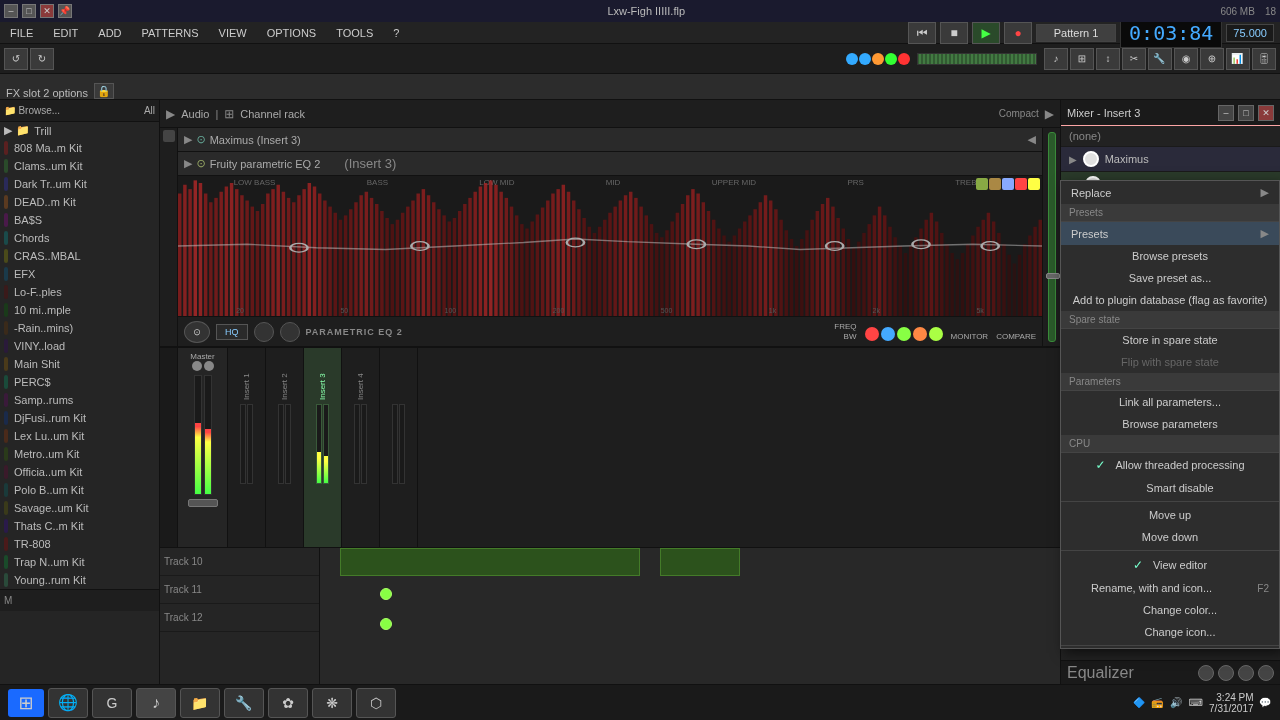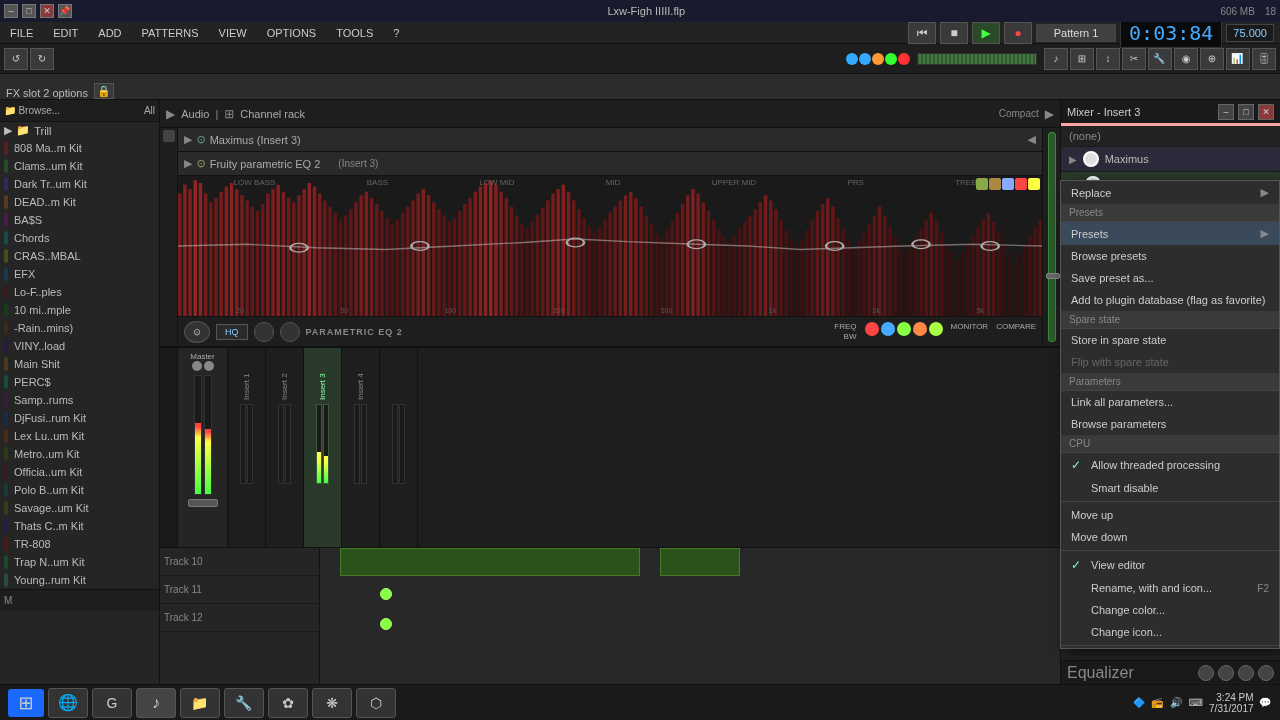--- a/index.html
+++ b/index.html
@@ -109,21 +109,21 @@
       display: flex;
       flex-direction: column;
       position: relative;
     }
     .mixer-panel-header {
       height: 26px;
       background: #1a1a1a;
       display: flex;
       align-items: center;
       padding: 0 6px;
-      border-bottom: 3px solid #fca5a5;
+      border-bottom: 1px solid #fca5a5;
       font-size: 11px;
       color: #ccc;
       gap: 4px;
     }
     .mixer-panel-btn {
       width: 16px;
       height: 16px;
       background: #444;
       border: 1px solid #666;
       cursor: pointer;
@@ -153,20 +153,21 @@
       border-bottom: 1px solid #444;
     }
     .ctx-item {
       padding: 5px 10px;
       color: #ccc;
       cursor: pointer;
       font-size: 11px;
       display: flex;
       align-items: center;
       gap: 6px;
+      justify-content: center;
     }
     .ctx-item.highlighted { background: #3a4a5a; }
     .ctx-item .ctx-check { color: #7fc; font-size: 12px; width: 14px; }
     .ctx-item .ctx-arrow { margin-left: auto; color: #888; }
     .ctx-separator { height: 1px; background: #444; margin: 2px 0; }
     .ctx-item .shortcut { margin-left: auto; color: #888; font-size: 10px; }
     .ctx-item.greyed { color: #666; }
 
     
     .taskbar {
@@ -446,21 +447,21 @@
           <span style="color:#888;font-size:11px;">▶</span>
           <span style="color:#6a9;font-size:11px;">⊙</span>
           <span style="color:#aaa;font-size:11px;">Maximus (Insert 3)</span>
           <span style="margin-left:auto;color:#888;font-size:11px;">◀</span>
         </div>
 
         <div style="height:24px;background:#2a2a2a;display:flex;align-items:center;padding:0 6px;gap:4px;border-bottom:1px solid #111;">
           <span style="color:#888;font-size:11px;">▶</span>
           <span style="color:#9a6;font-size:11px;">⊙</span>
           <span style="color:#aaa;font-size:11px;">Fruity parametric EQ 2</span>
-          <span style="color:#888;font-size:10px;margin-left:14px;">(Insert 3)</span>
+          <span style="color:#888;font-size:13px;margin-left:20px;">(Insert 3)</span>
         </div>
 
         <div style="flex:1;background:#1a1a1a;position:relative;overflow:hidden;">
 
           <div style="position:absolute;top:2px;left:0;right:0;display:flex;justify-content:space-around;font-size:8px;color:#666;padding:0 10px;">
             <span>LOW BASS</span>
             <span>BASS</span>
             <span>LOW MID</span>
             <span>MID</span>
             <span>UPPER MID</span>
@@ -668,21 +669,21 @@
             <div style="width:12px;height:12px;background:#ff4;border-radius:2px;"></div>
           </div>
         </div>
 
         <div style="height:30px;background:#1e1e1e;display:flex;align-items:center;padding:0 6px;gap:6px;border-top:1px solid #111;">
           <div style="width:26px;height:22px;border-radius:50%;background:#333;border:1px solid #555;display:flex;align-items:center;justify-content:center;font-size:9px;cursor:pointer;">⊙</div>
           <div style="background:#2a2a2a;border:1px solid #555;padding:2px 8px;font-size:9px;color:#8cf;cursor:pointer;">HQ</div>
           <div style="width:20px;height:20px;border-radius:50%;background:#333;border:1px solid #555;cursor:pointer;"></div>
           <div style="width:20px;height:20px;border-radius:50%;background:#333;border:1px solid #555;cursor:pointer;"></div>
           <span style="color:#888;font-size:9px;font-weight:bold;letter-spacing:1px;">PARAMETRIC EQ 2</span>
-          <div style="margin-left:auto;display:flex;align-items:flex-start;gap:8px;">
+          <div style="margin-left:auto;display:flex;align-items:flex-end;gap:8px;">
             <div style="display:flex;flex-direction:column;gap:1px;align-items:flex-end;">
               <span style="color:#aaa;font-size:8px;">FREQ</span>
               <span style="color:#aaa;font-size:8px;">BW</span>
             </div>
 
             <div style="display:flex;gap:2px;">
               <div style="width:14px;height:14px;border-radius:50%;background:#f44;"></div>
               <div style="width:14px;height:14px;border-radius:50%;background:#4af;"></div>
               <div style="width:14px;height:14px;border-radius:50%;background:#8f4;"></div>
               <div style="width:14px;height:14px;border-radius:50%;background:#f84;"></div>

